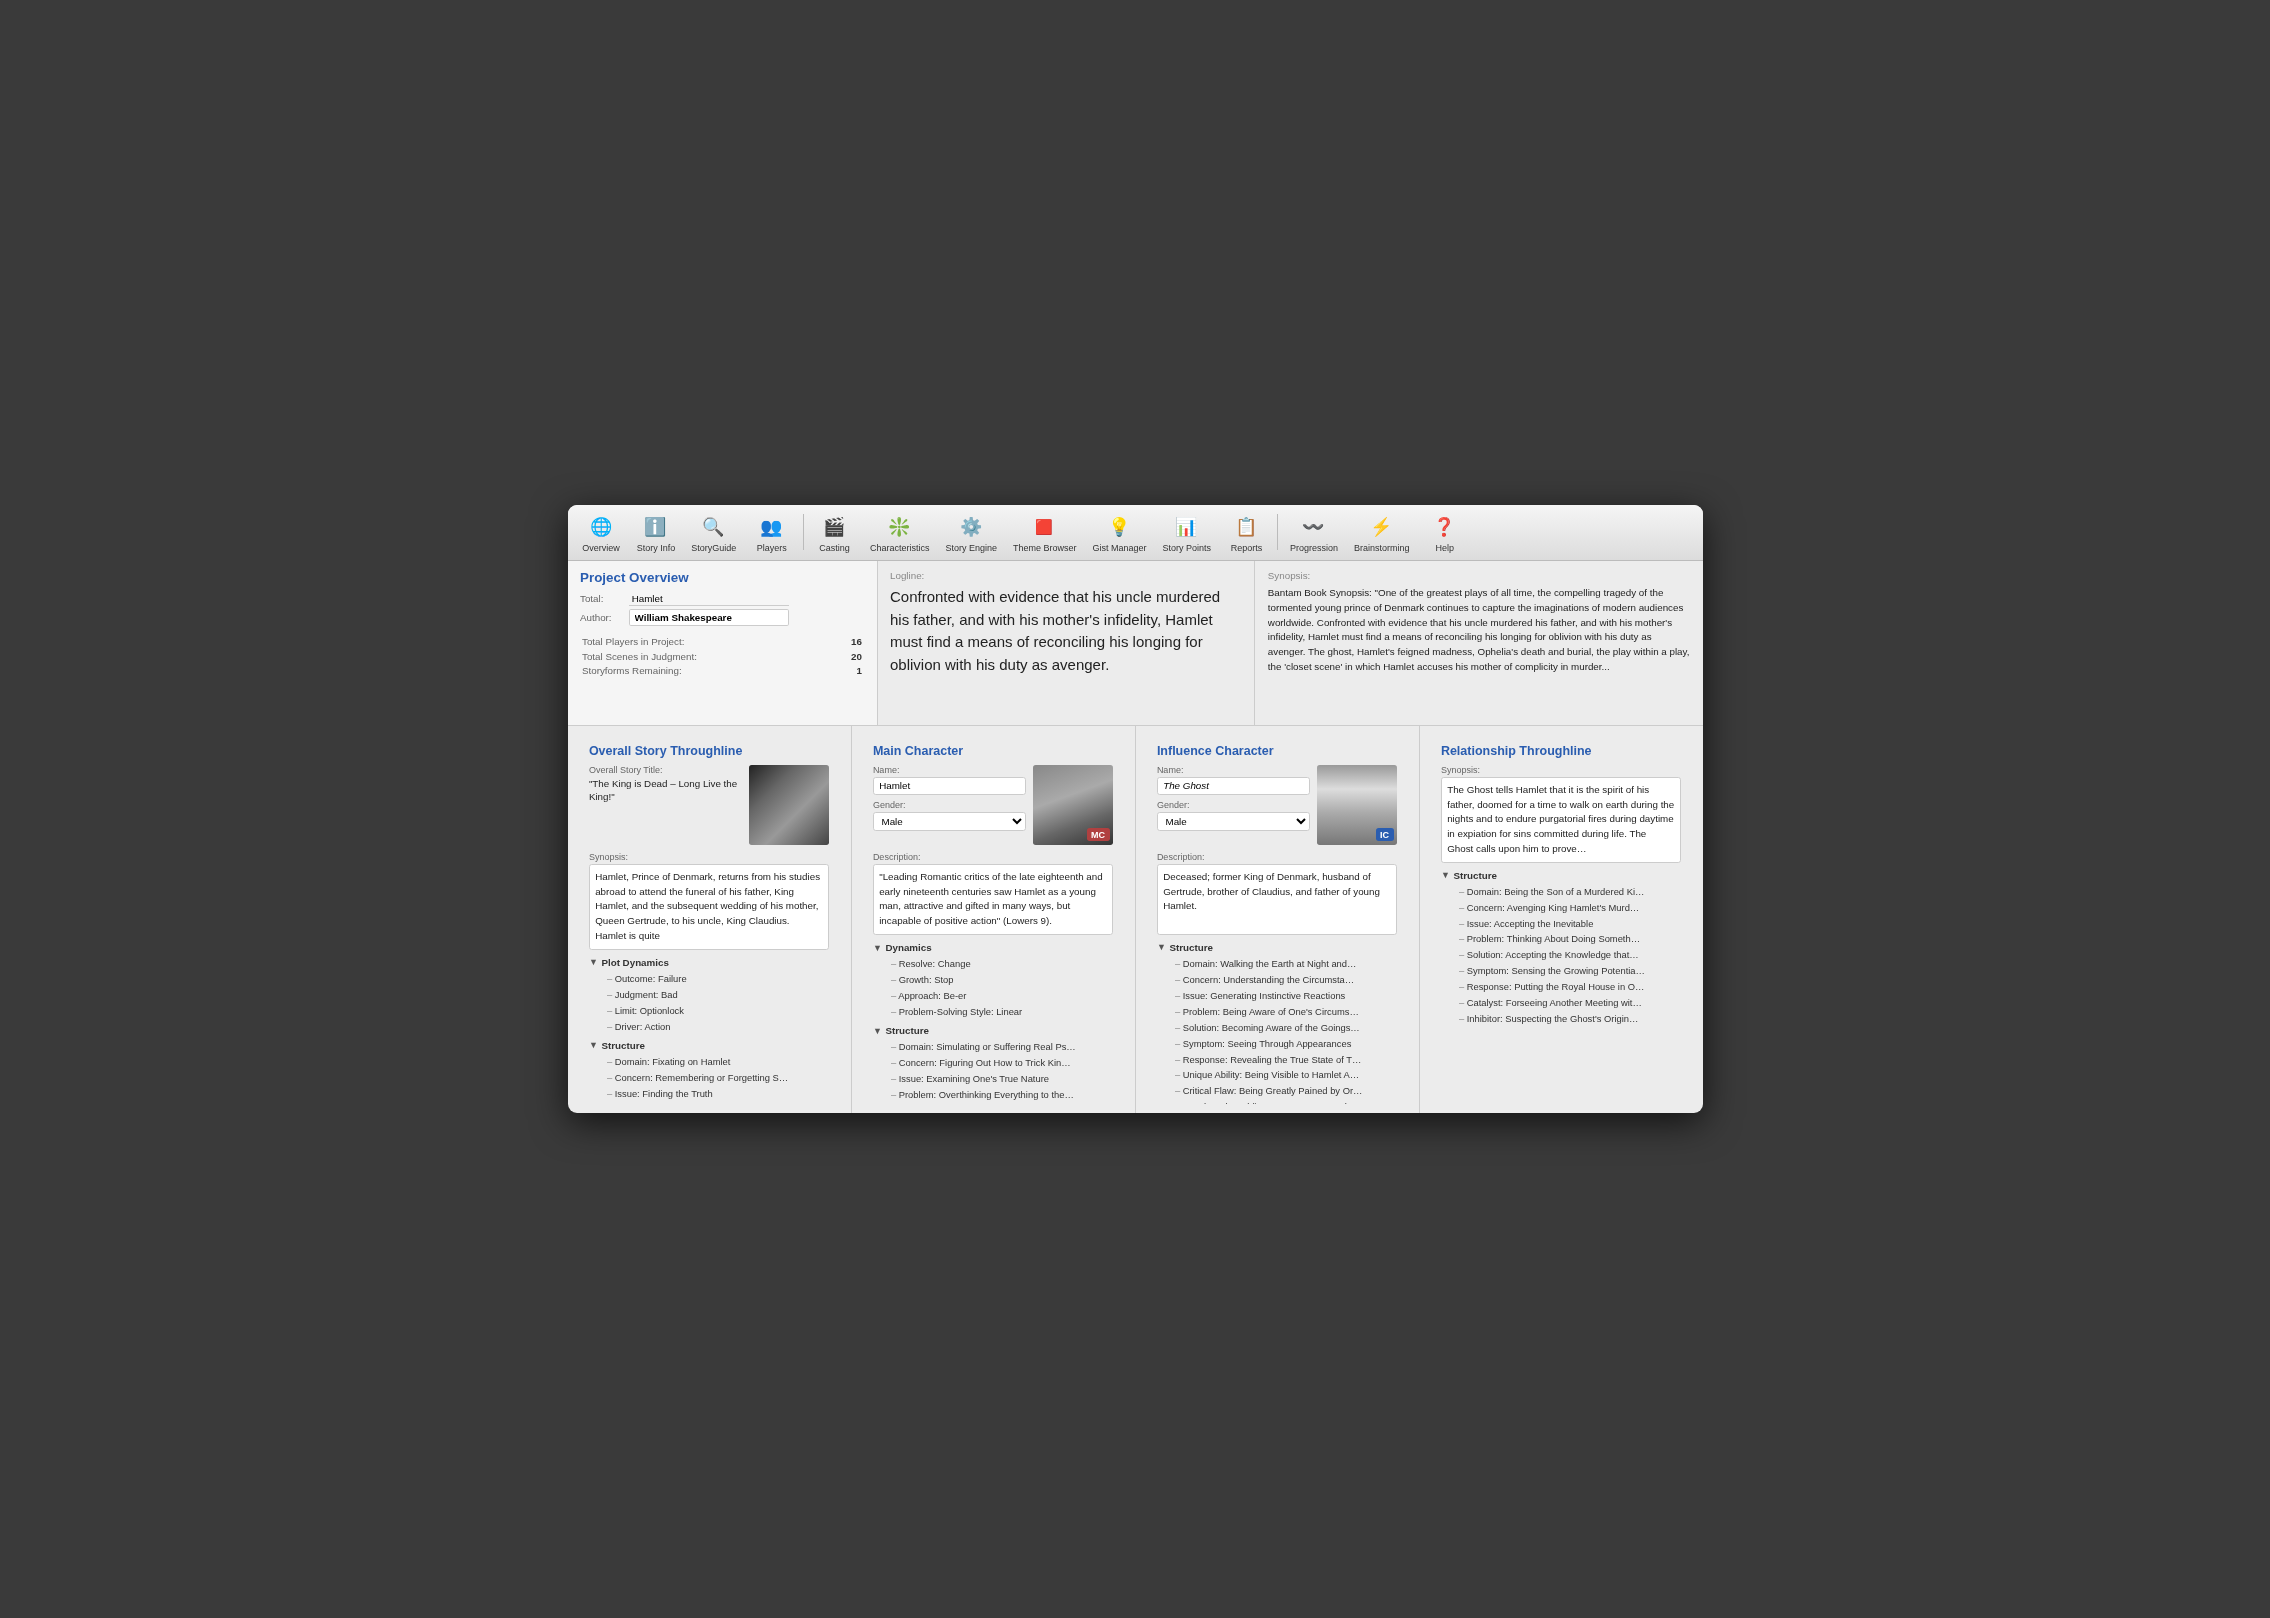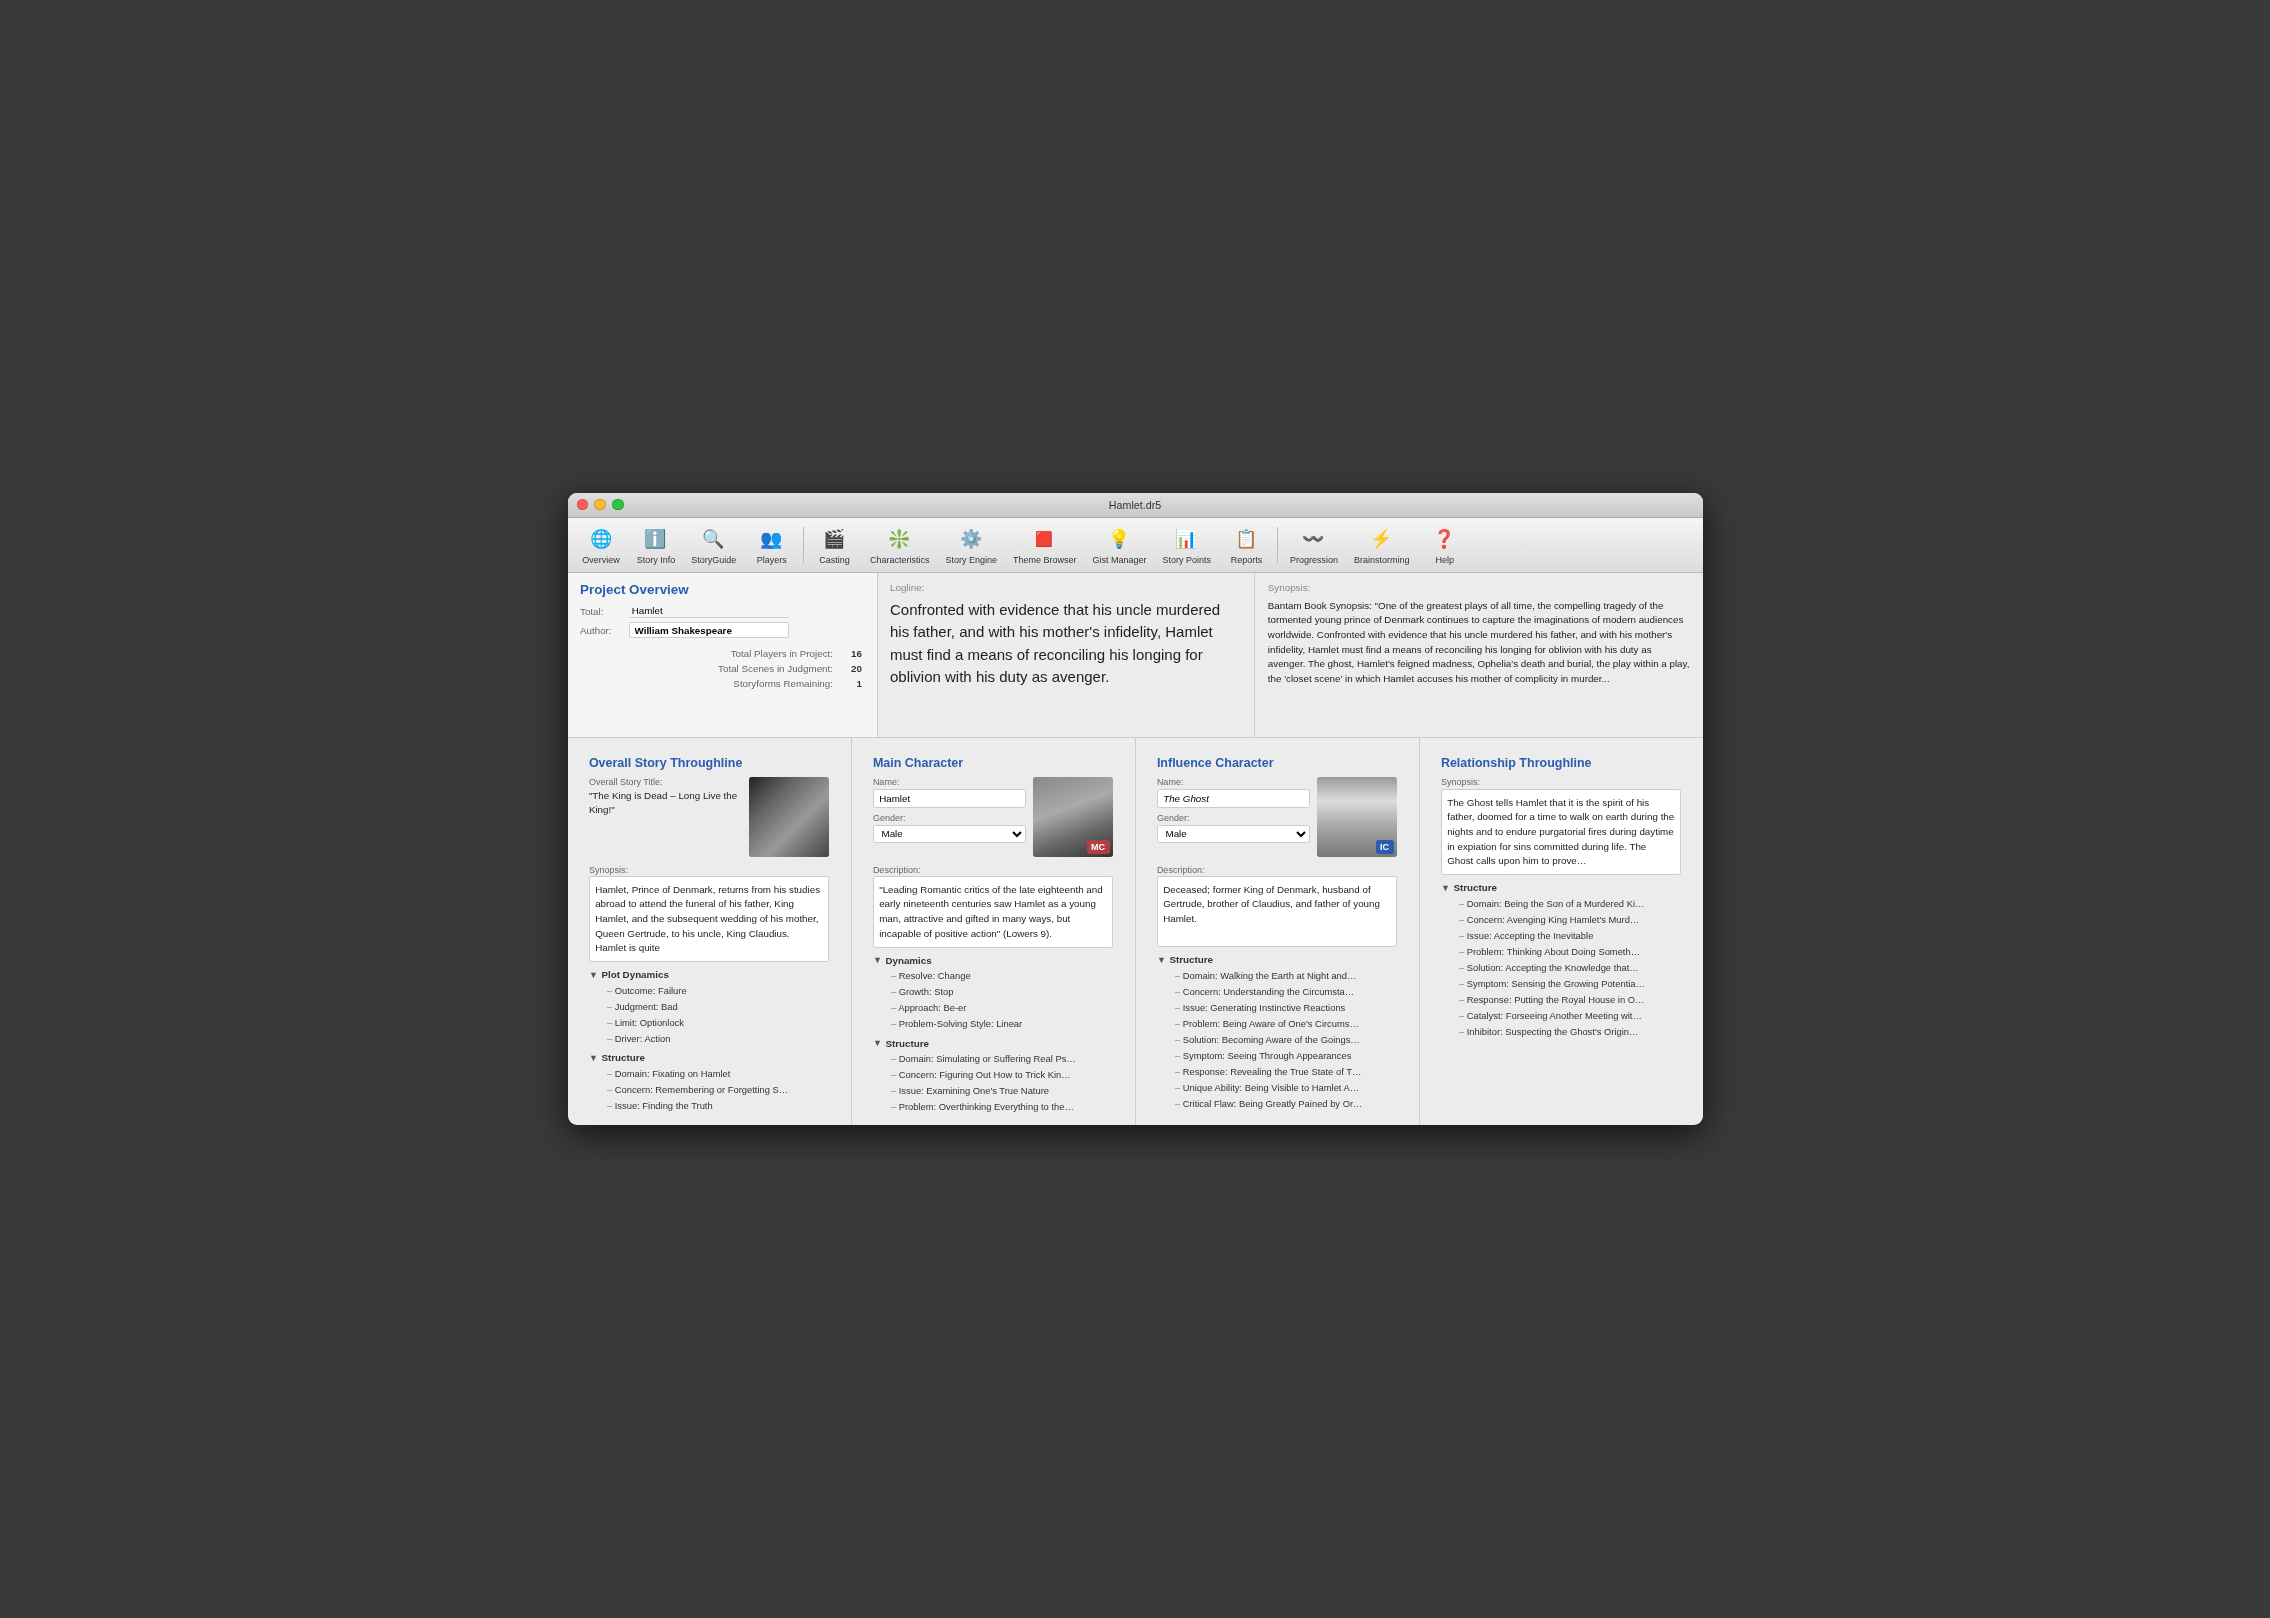--- a/index.html
+++ b/index.html
@@ -202,21 +202,21 @@
       color: #333;
       line-height: 1.7;
       white-space: nowrap;
       overflow: hidden;
       text-overflow: ellipsis;
     }
     .tree-item::before { content: '– '; color: #888; }
 
     
     .stats-table { width: 100%; margin-top: 7.1px; }
-    .stats-table td { font-size: 9.8px; padding: 0.9px 0; text-align: right; }
+    .stats-table td { font-size: 9.8px; padding: 0.9px 0; }
     .stats-table td:first-child { color: #666; }
     .stats-table td:last-child { color: #333; text-align: right; font-weight: bold; width: 27px; }
 
     .title-input {
       border: none;
       border-bottom: 0.9px solid #ccc;
       background: transparent;
       font-size: 9.8px;
       width: 160px;
       padding: 0.9px 2.7px;
@@ -256,28 +256,20 @@
     .col-inner::-webkit-scrollbar-thumb { background: #bbb; border-radius: 3.6px; }
 
     .ic-badge { background: #2a5db0; }
     .mc-badge { background: #b04040; }
   </style>
 </head>
 <body>
 
 <div class="window">
 
-  <div class="title-bar">
-    <div class="traffic-lights">
-      <div class="traffic-light tl-close"></div>
-      <div class="traffic-light tl-min"></div>
-      <div class="traffic-light tl-max"></div>
-    </div>
-    <span class="title-text">Hamlet.dr5</span>
-  </div>
 
   <div class="toolbar">
     <div class="tool-item">
       <div class="tool-icon">🌐</div>
       <span class="tool-label">Overview</span>
     </div>
     <div class="tool-item">
       <div class="tool-icon">ℹ️</div>
       <span class="tool-label">Story Info</span>
     </div>

